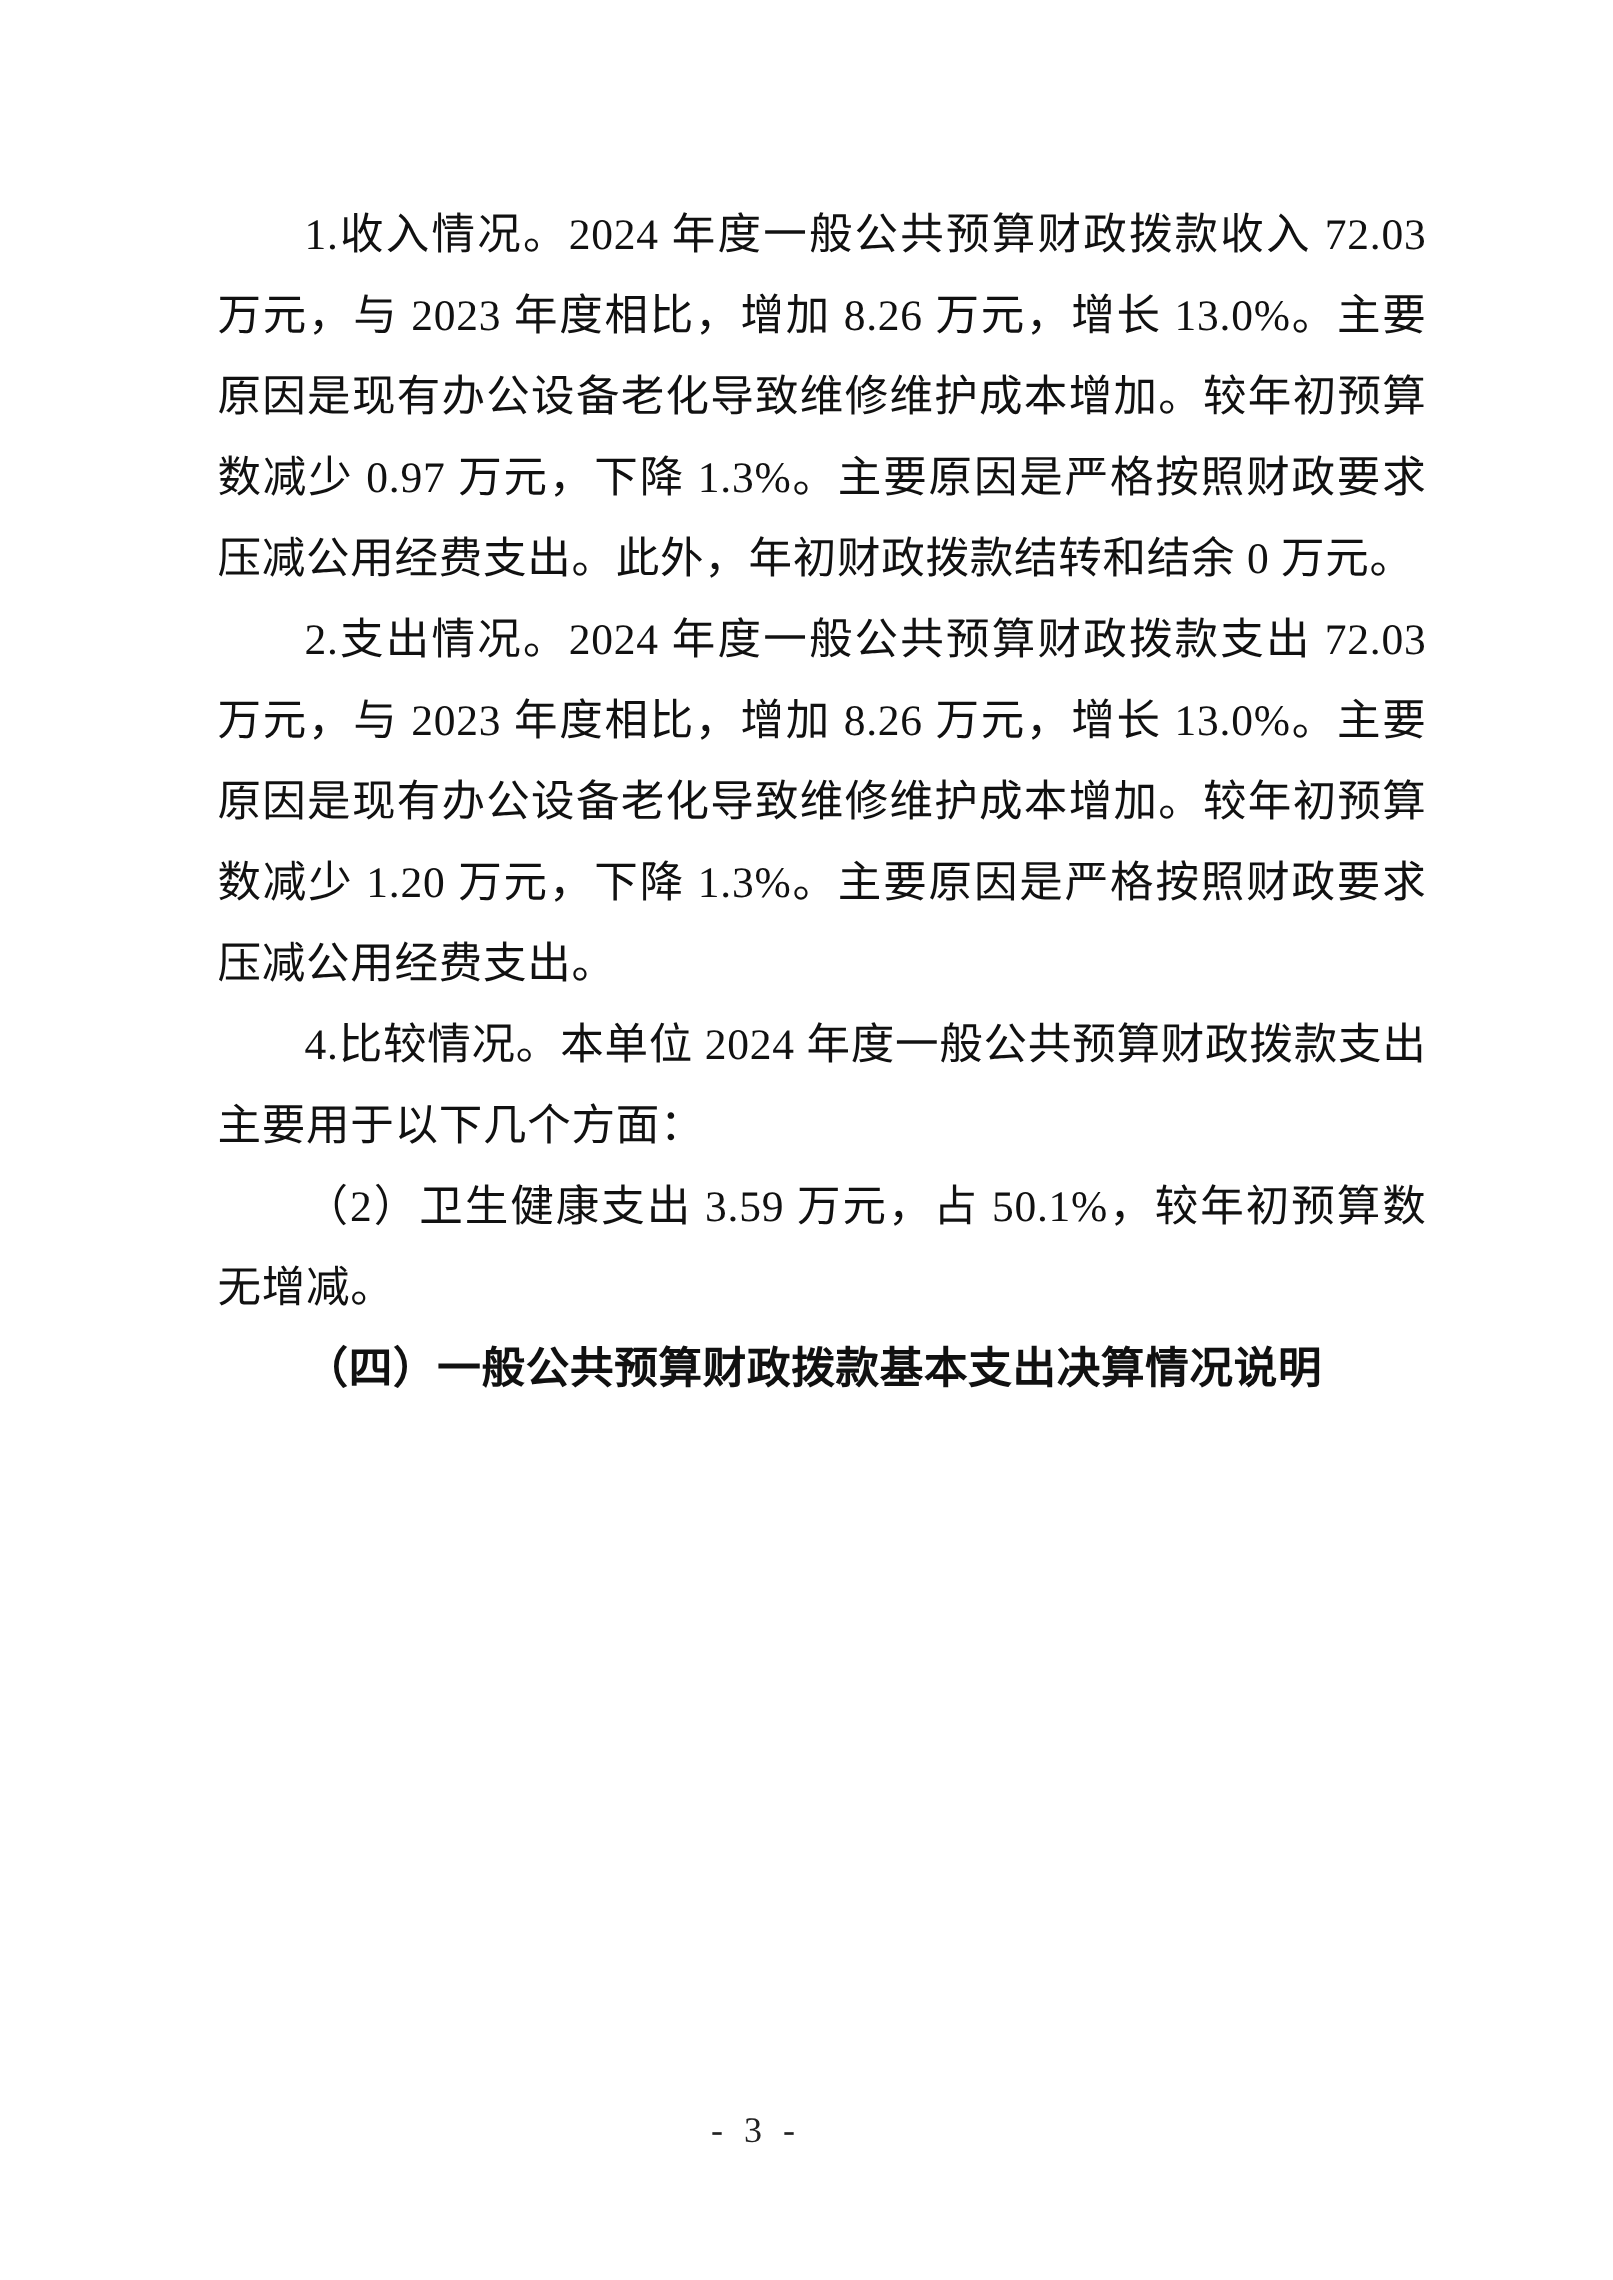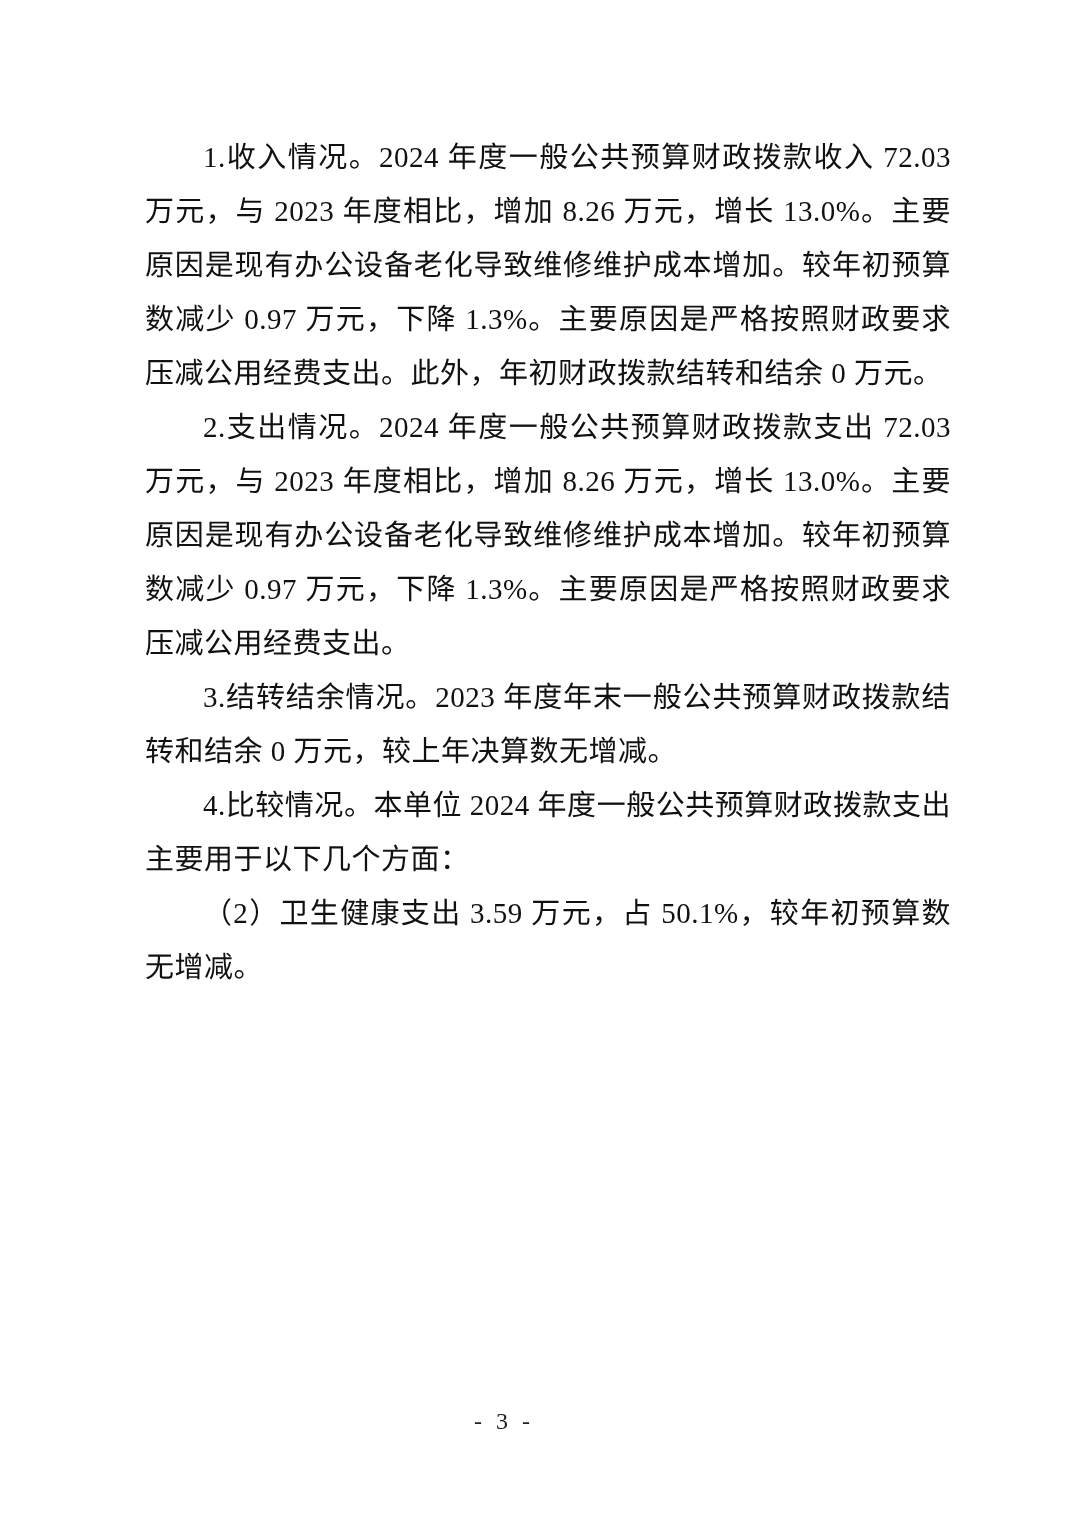--- a/index.html
+++ b/index.html
@@ -46,20 +46,20 @@
     color: #222222;
     letter-spacing: 4px;
   }
 </style>
 </head>
 <body>
 
 <div class="page">
   <div class="doc-body">
     <p>1.收入情况。2024 年度一般公共预算财政拨款收入 72.03 万元，与 2023 年度相比，增加 8.26 万元，增长 13.0%。主要原因是现有办公设备老化导致维修维护成本增加。较年初预算数减少 0.97 万元，下降 1.3%。主要原因是严格按照财政要求压减公用经费支出。此外，年初财政拨款结转和结余 0 万元。</p>
-    <p>2.支出情况。2024 年度一般公共预算财政拨款支出 72.03 万元，与 2023 年度相比，增加 8.26 万元，增长 13.0%。主要原因是现有办公设备老化导致维修维护成本增加。较年初预算数减少 0.97 万元，下降 1.3%。主要原因是严格按照财政要求压减公用经费支出。</p>
-    <p>3.结转结余情况。2023 年度年末一般公共预算财政拨款结转和结余 0 万元，较上年决算数无增减。</p>
+    <p>2.支出情况。2024 年度一般公共预算财政拨款支出 72.03 万元，与 2023 年度相比，增加 8.26 万元，增长 13.0%。主要原因是现有办公设备老化导致维修维护成本增加。较年初预算数减少 1.20 万元，下降 1.3%。主要原因是严格按照财政要求压减公用经费支出。</p>
     <p>4.比较情况。本单位 2024 年度一般公共预算财政拨款支出主要用于以下几个方面：</p>
     <p>（2）卫生健康支出 3.59 万元，占 50.1%，较年初预算数无增减。</p>
+    <p class="heading-bold">（四）一般公共预算财政拨款基本支出决算情况说明</p>
   </div>
 
   <div class="page-footer">- 3 -</div>
 </div>
 
 </body></html>

